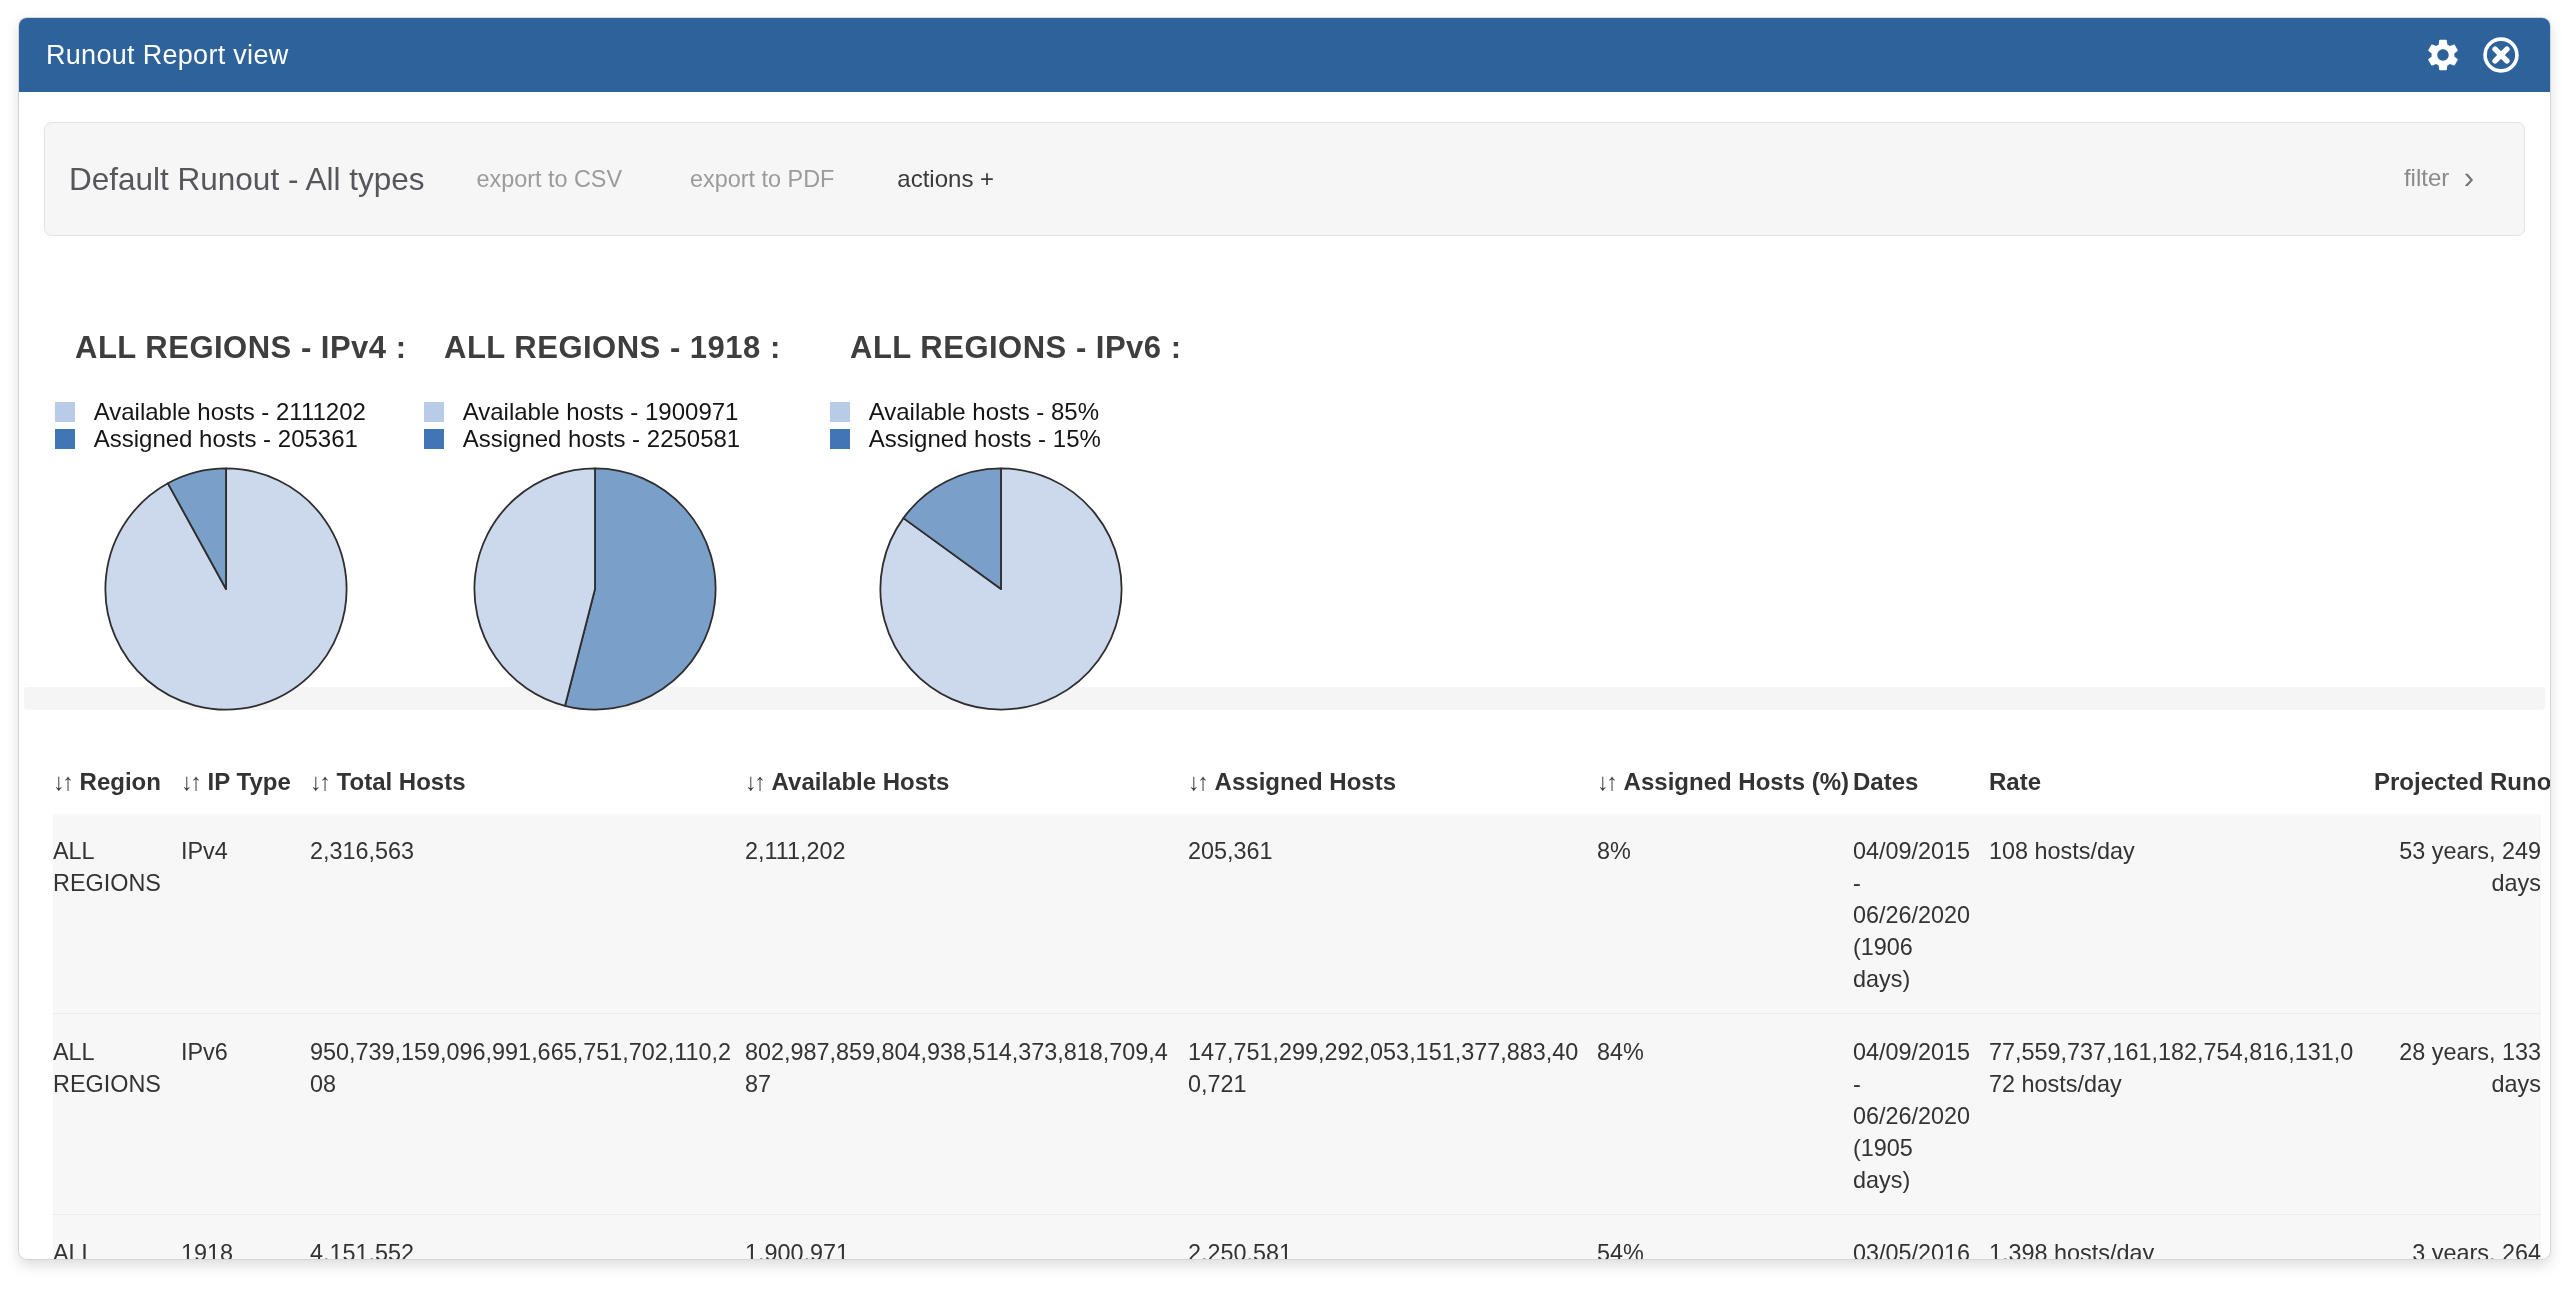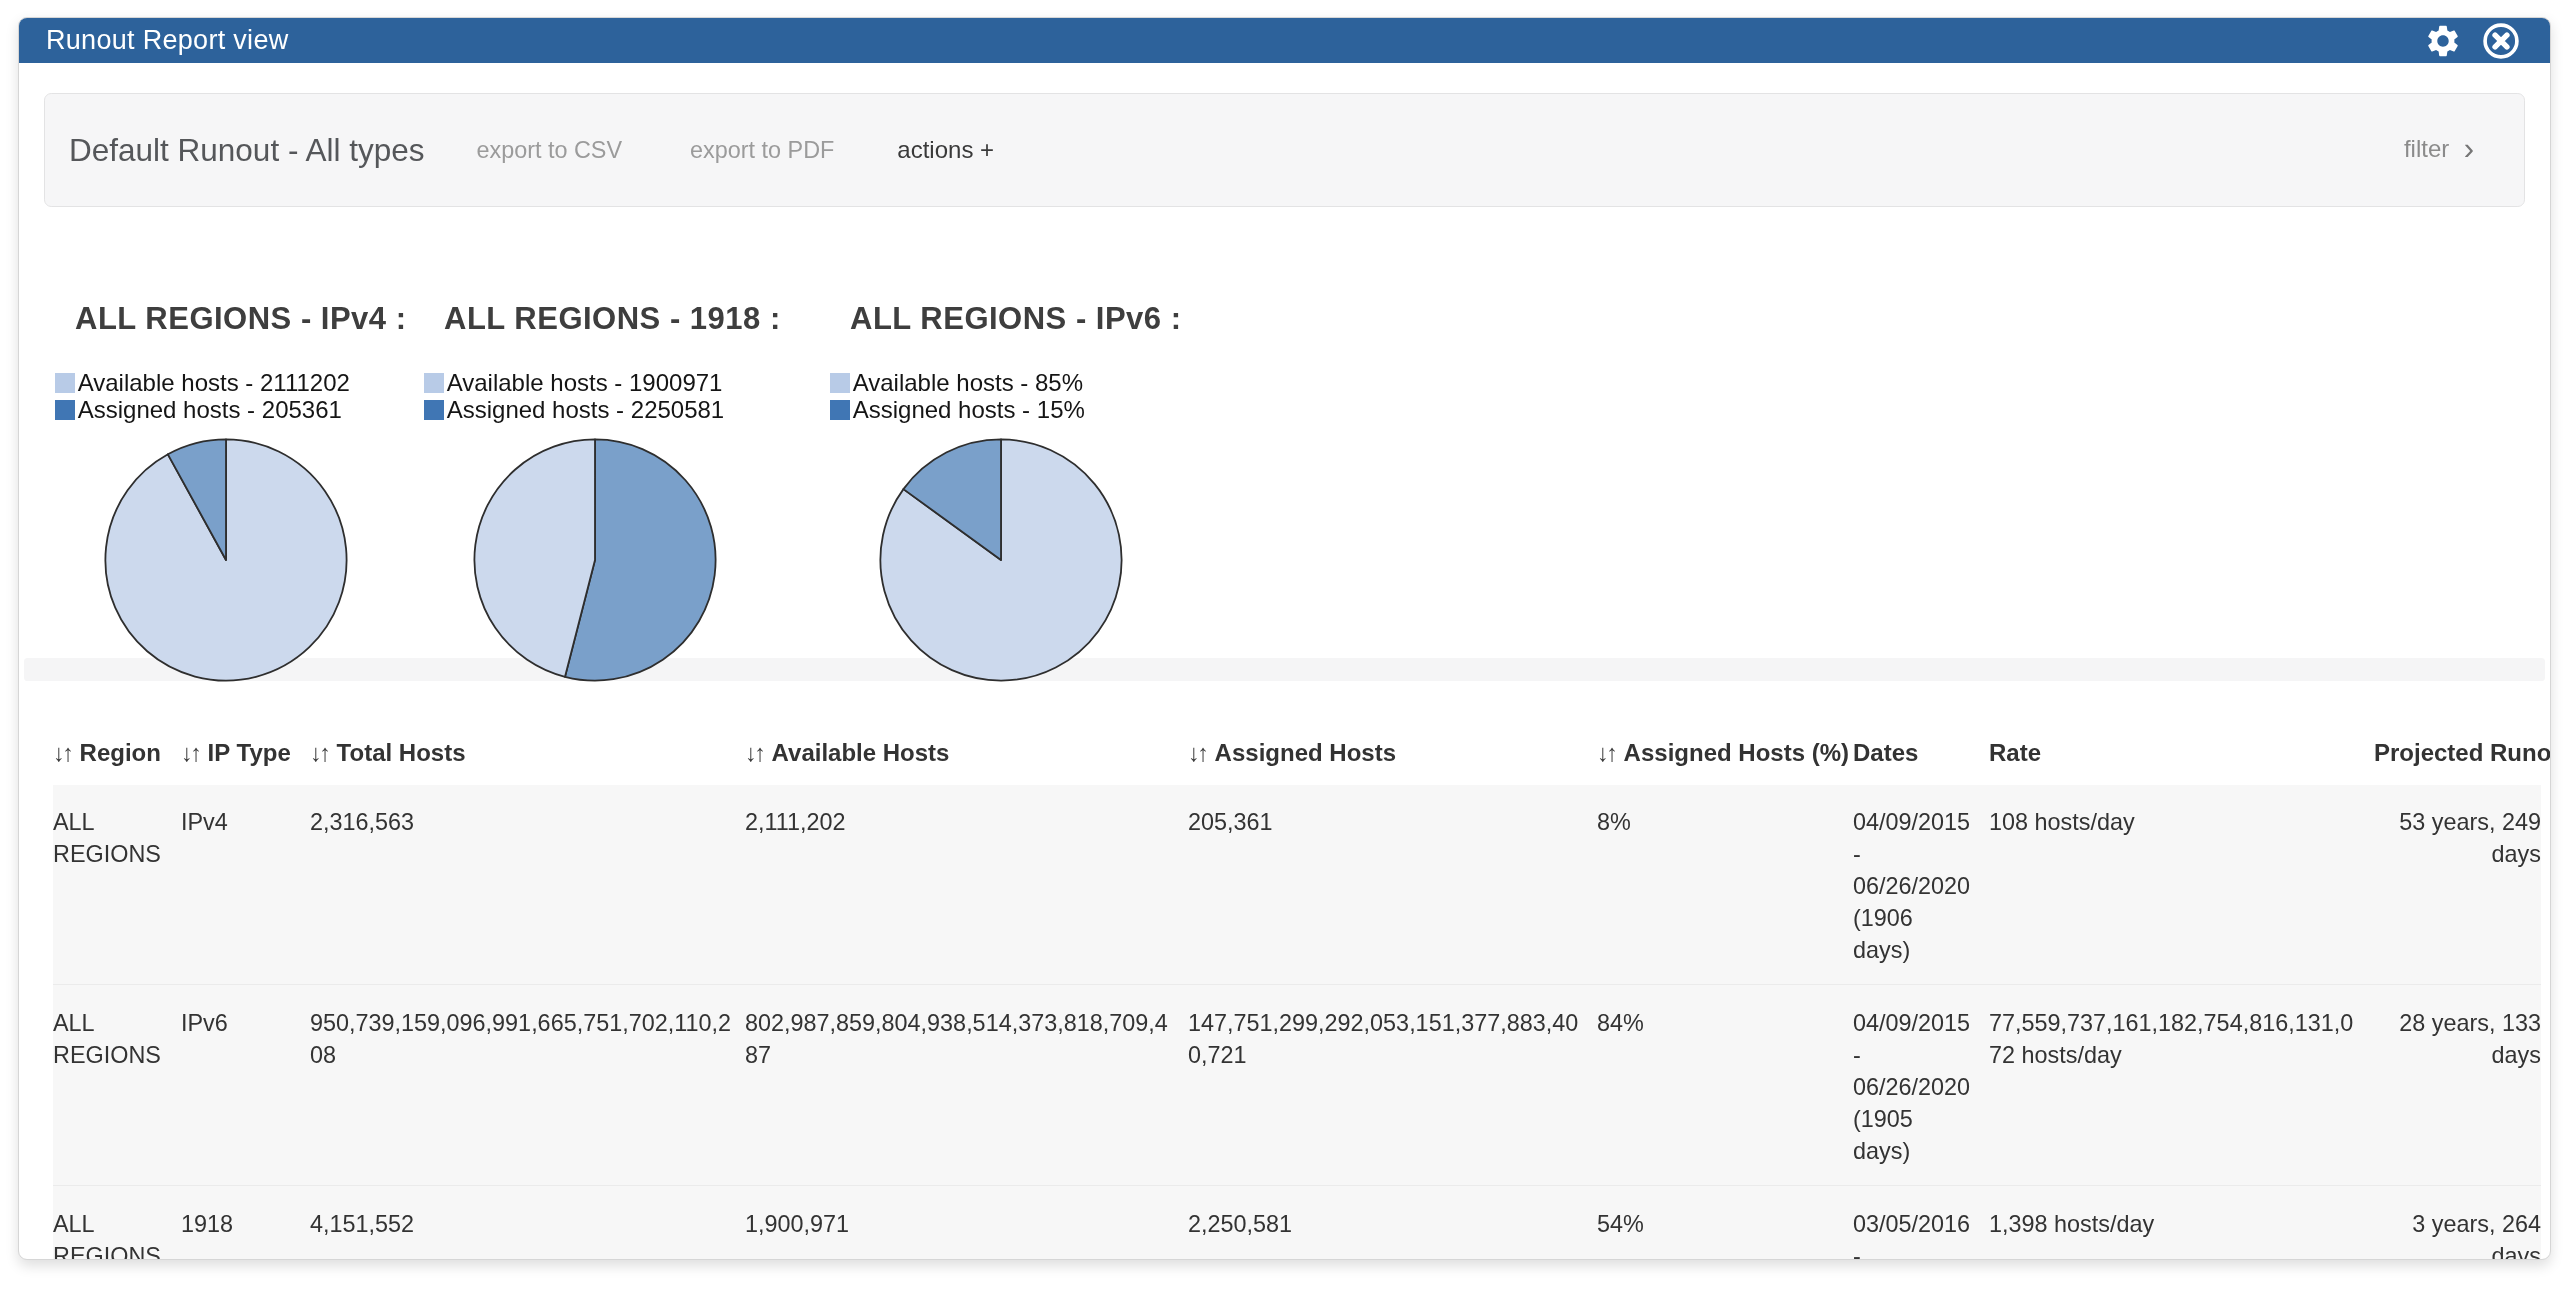--- a/index.html
+++ b/index.html
@@ -4,21 +4,21 @@
 <style>
   * { box-sizing: border-box; margin: 0; padding: 0; }
   html,body { width: 2576px; height: 1300px; background: #ffffff;
     font-family: "Liberation Sans", "DejaVu Sans", sans-serif; }
 
   .window { position: absolute; left: 18px; top: 17px; width: 2533px; height: 1243px;
     background: #fff; border: 0.9px solid #d6d6d6; border-radius: 9px;
     box-shadow: 0 5.4px 12.6px rgba(0,0,0,.13); overflow: hidden; }
 
   
-  .titlebar { height: 45px; background: #2d629b; display: flex; align-items: center;
+  .titlebar { height: 74px; background: #2d629b; display: flex; align-items: center;
     padding: 0 29px 0 27px; }
   .titlebar .title { color: #fff; font-size: 27px; font-weight: 400; letter-spacing: 0.3px; }
   .titlebar .icons { margin-left: auto; display: flex; align-items: center; gap: 18px; }
   .icon-btn { width: 40px; height: 40px; display: flex; align-items: center; justify-content: center;
     cursor: pointer; }
 
   
   .panel { margin: 30px 25px 0 25px; height: 114px; background: #f6f6f7;
     border: 0.9px solid #e3e3e4; border-radius: 7.2px; display: flex; align-items: center;
     padding: 0 50px 0 24px; }
@@ -33,21 +33,21 @@
     transform: translateY(-1.8px); }
 
   
   .charts { position: relative; height: 451px; padding-left: 43px; }
   .chart { position: absolute; top: 94px; width: 378px; }
   .chart.c0 { left: 36px; } .chart.c1 { left: 405px; } .chart.c2 { left: 811px; }
   .chart h3 { font-size: 31px; font-weight: 700; color: #3e3e3e; letter-spacing: 0.5px;
     margin: 0 0 32px 20px; white-space: nowrap; }
   .legend-row { display: flex; align-items: center; height: 27px; }
   .legend-swatch { width: 20px; height: 20px; margin-right: 2.7px; flex: 0 0 auto; }
-  .legend-label { font-size: 24px; color: #151515; white-space: nowrap; }
+  .legend-label { font-size: 24px; color: #151515; white-space: nowrap; margin-left: 16px; }
   svg.pie { display: block; margin: 10.8px 0 0 45px; }
 
   .charts-strip { margin: 0 5.4px; height: 23.4px; background: #f5f5f6; border-radius: 3.6px; }
 
   
   .table-wrap { padding: 0 12.6px 0 34px; margin-top: 58px; }
   table { border-collapse: collapse; table-layout: fixed; width: 100%; }
   thead th { text-align: left; font-size: 24px; font-weight: 700; color: #333;
     padding: 0 7.2px 14.4px 0; border-bottom: 0.9px solid #e2e2e2; vertical-align: bottom;
     white-space: nowrap; }

